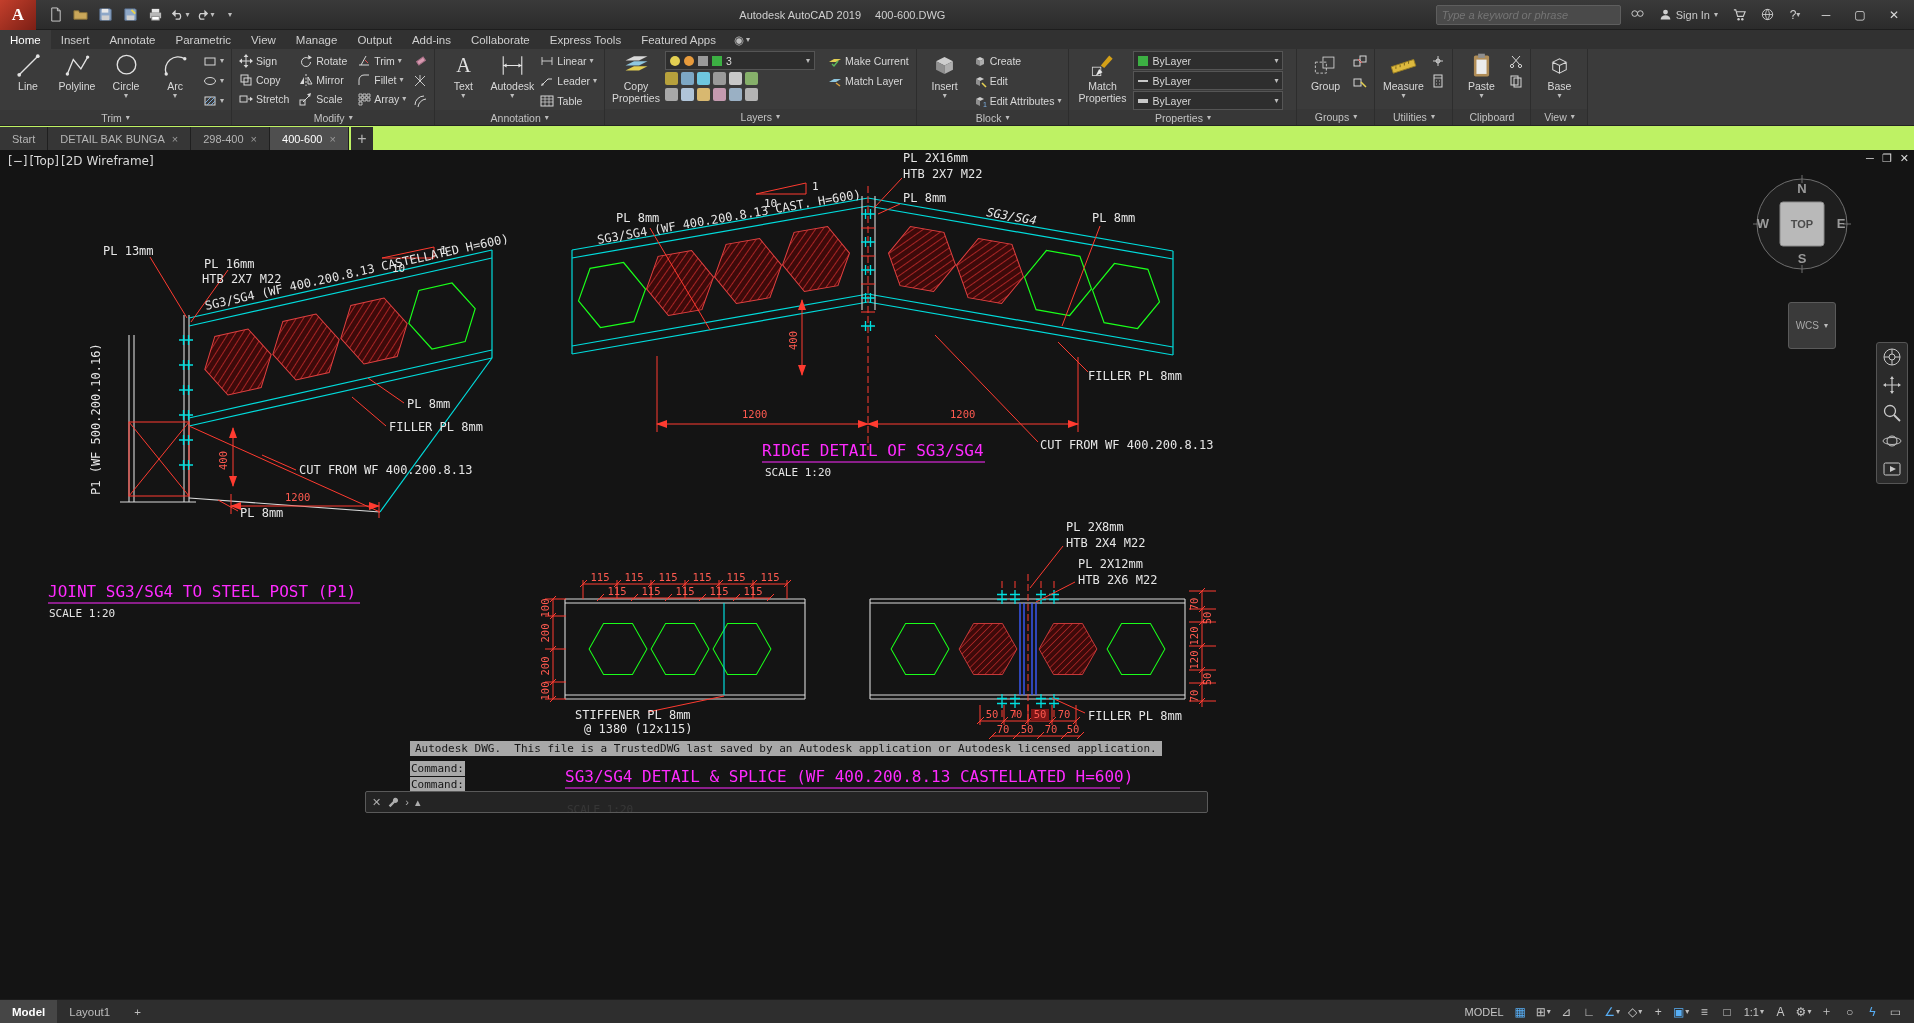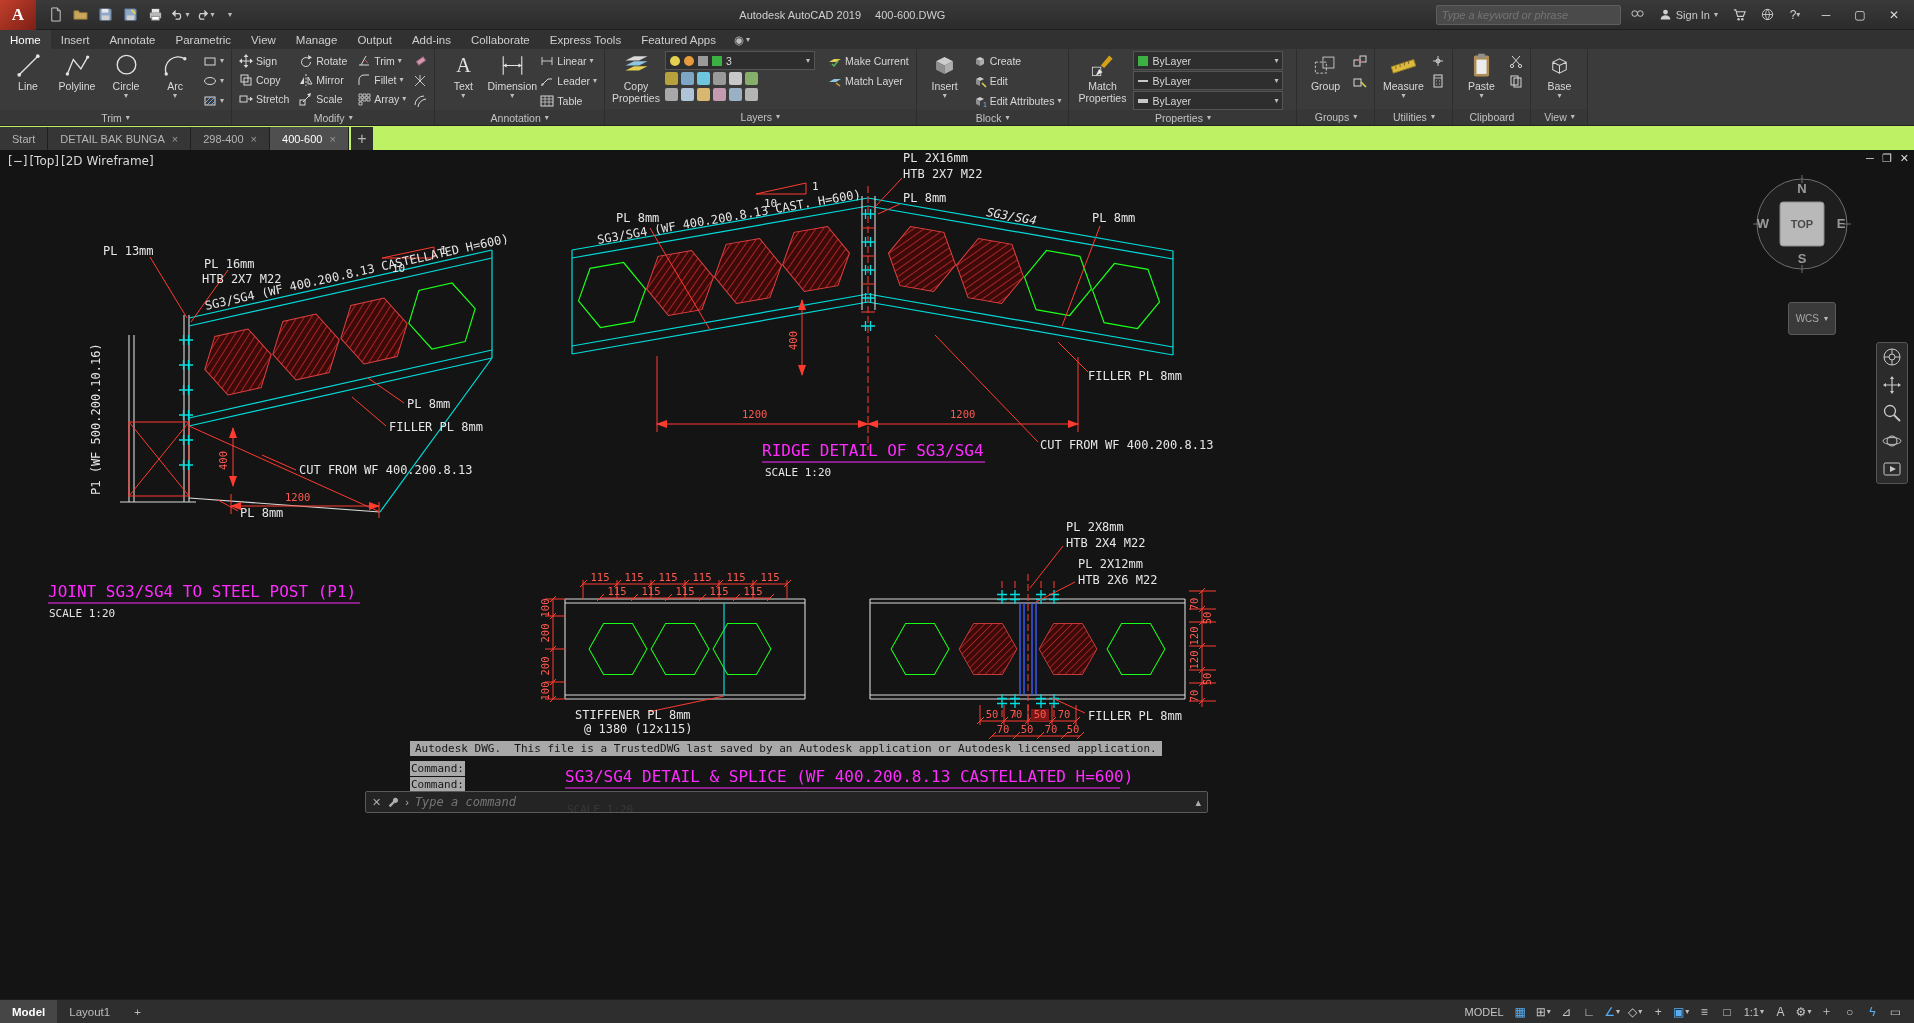--- a/index.html
+++ b/index.html
@@ -44,21 +44,21 @@
 .ftab{height:23px;display:flex;align-items:center;gap:7px;background:#363636;color:#b5b5b5;font-size:11px;padding:0 12px;border-right:1px solid #1f1f1f}
 .ftab.active{background:#4f4f4f;color:#fff}
 .ftab .x{font-size:11px;color:#9a9a9a}
 .ftab-add{width:22px;height:23px;display:flex;align-items:center;justify-content:center;color:#b5b5b5;background:#303030;margin-left:2px}
 
 .draw{position:absolute;left:0;top:150px;width:1914px;height:849px;background:#141414;overflow:hidden}
 .vpctl{position:absolute;left:8px;top:4px;color:#d9d9d9;font-size:12px;display:flex;gap:2px;font-family:"DejaVu Sans",sans-serif}
 .vpctl span{cursor:default}
 .vpwin{position:absolute;right:5px;top:2px;display:flex;gap:8px;color:#d9d9d9;font-size:11px}
 .viewcube{position:absolute;right:52px;top:12px;width:120px;height:120px}
-.wcschip{position:absolute;right:78px;top:152px;background:#3a3a3a;border:1px solid #5a5a5a;border-radius:3px;color:#a9a9a9;font-size:10px;padding:10px 7px;display:flex;gap:5px;align-items:center}
+.wcschip{position:absolute;right:78px;top:152px;background:#3a3a3a;border:1px solid #5a5a5a;border-radius:3px;color:#a9a9a9;font-size:10px;padding:17px 7px;display:flex;gap:5px;align-items:center}
 .navbar{position:absolute;right:6px;top:192px;width:32px;background:rgba(70,70,70,.45);border:1px solid #555;border-radius:3px;display:flex;flex-direction:column;align-items:center;padding:4px 0;gap:8px}
 .navbar svg{width:20px;height:20px}
 
 .trusted{position:absolute;left:410px;top:591px;background:#a8a8a8;color:#161616;font:11px "DejaVu Sans Mono",monospace;padding:1px 5px;white-space:pre}
 .cmdchip{position:absolute;left:410px;background:#a8a8a8;color:#161616;font:11px "DejaVu Sans Mono",monospace;padding:1px 1px}
 .cmdbar{position:absolute;left:365px;top:641px;width:843px;height:22px;background:rgba(38,38,38,.92);border:1px solid #5a5a5a;border-radius:2px;display:flex;align-items:center;gap:6px;padding:0 6px}
 .cmdbar .ci{color:#aeaeae;font-size:11px;display:flex;align-items:center}
 .cmdbar input{flex:1;background:transparent;border:0;outline:0;color:#cfcfcf;font:12px "DejaVu Sans Mono",monospace;font-style:italic}
 
 .status{position:absolute;left:0;top:999px;width:100%;height:24px;background:#2e2e2e;border-top:1px solid #1c1c1c;display:flex;align-items:center;color:#c9c9c9;font-size:11.5px}
@@ -370,21 +370,21 @@
               <text x="16" y="24" text-anchor="middle" font-size="24" font-family="Liberation Serif,serif" fill="#e2e2e2">A</text>
             </svg>
             <span>Text</span>
             <span class="chev">▾</span>
           </div>
         <div class="bigbtn">
             <svg viewBox="0 0 32 32">
               <path d="M5 5v22M27 5v22M5 16h22" stroke="#e2e2e2" stroke-width="1.3" fill="none"></path>
               <path d="M5 16l4-2.5v5zM27 16l-4-2.5v5z" fill="#e2e2e2"></path>
             </svg>
-            <span>Dimension</span>
+            <span>Autodesk</span>
             <span class="chev">▾</span>
           </div>
         <div class="smallcol">
           <div class="smallbtn">
               <svg viewBox="0 0 14 14">
                 <path d="M2 3v8M12 3v8M2 7h10" stroke="#d8d8d8" stroke-width=".9"></path>
               </svg>
               <span>Linear</span>
               <span class="chev">▾</span>
             </div>
@@ -995,21 +995,20 @@
     <div class="cmdchip" style="top:611px">Command:</div>
     <div class="cmdchip" style="top:627px">Command:</div>
     <div class="cmdbar">
       <span class="ci">✕</span>
       <span class="ci">
           <svg width="12" height="12" viewBox="0 0 14 14">
             <path d="M2 11l5-5a3 3 0 1 1 2 2l-5 5z" fill="#aeaeae"></path>
           </svg>
         </span>
       <span class="ci">›</span>
-      <input type="text" placeholder="Type a command" style="">
       <span class="ci">▴</span>
     </div>
   </div>
 
   <div class="status">
     <div class="mtab active">Model</div>
     <div class="mtab">Layout1</div>
     <div class="mtab">+</div>
     <div class="sb-right">
       <div class="sbi txt">MODEL</div>

